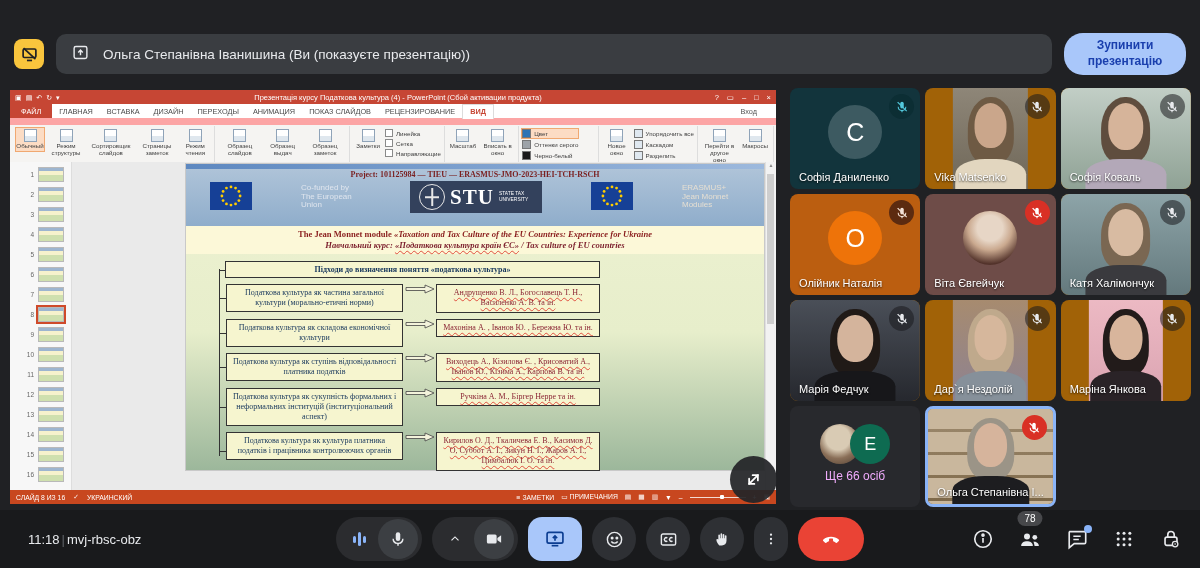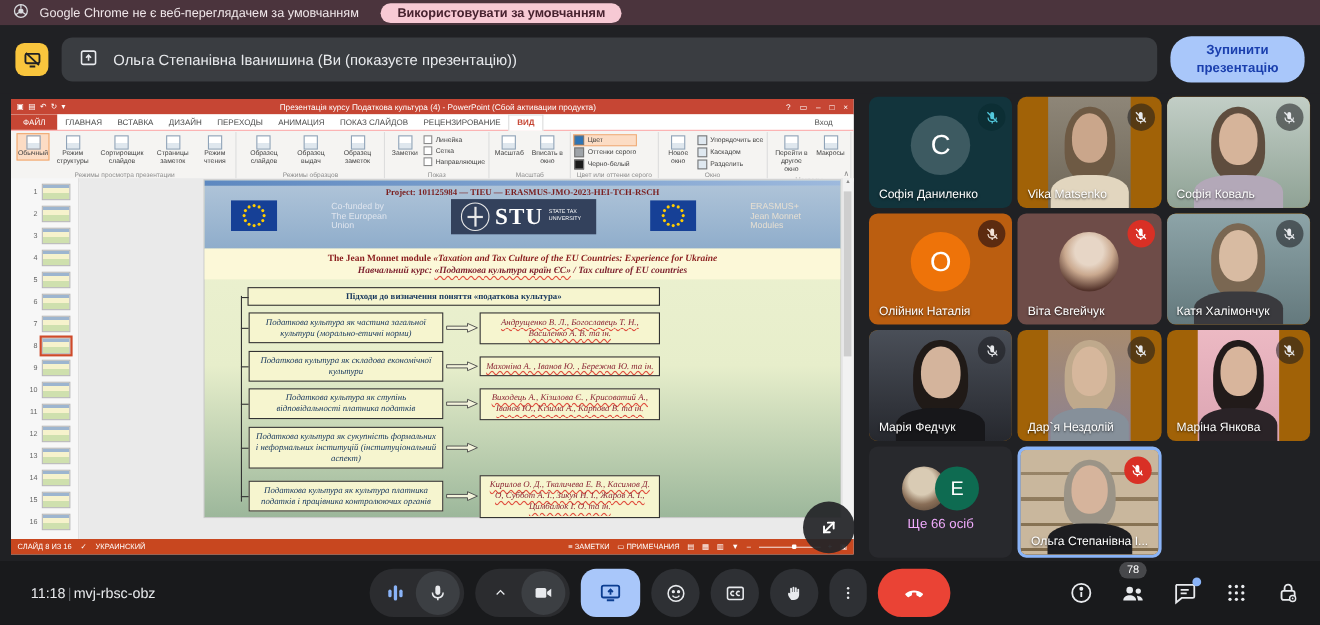--- a/index.html
+++ b/index.html
@@ -20,21 +20,21 @@
   .stop-btn{width:122px;background:#a9c7fa;color:#1a3fae;border:none;border-radius:19px;
             font-size:12px;font-weight:600;line-height:1.3;padding:5px 8px;font-family:inherit;}
   
   #ppt{position:absolute;left:10px;top:90px;width:766px;height:414px;background:#fff;font-size:8px;}
   .ppt-title{height:14px;background:#c64634;color:#fff;font-size:7.5px;display:flex;align-items:center;padding:0 5px;}
   .qat{display:flex;gap:4px;align-items:center;width:80px;}
   .qat span{font-size:7px;line-height:1;}
   .ppt-title .t{flex:1;text-align:center;white-space:nowrap;overflow:hidden;}
   .winctl{width:70px;display:flex;justify-content:flex-end;gap:8px;font-size:7.5px;}
   .ppt-tabs{height:14px;background:#fff;display:flex;align-items:center;font-size:7.3px;color:#4a4a4a;
-            border-bottom:1px solid #fca5a5;text-align:center;}
+            border-bottom:7px solid #fca5a5;text-align:center;}
   .tab{padding:0 7px;height:100%;display:flex;align-items:center;}
   .tab.file{background:#c64634;color:#fff;padding:0 11px;}
   .tab.active{color:#c64634;font-weight:bold;border:1px solid #dcdcdc;border-bottom:none;background:#fff;}
   .tabs-right{margin-left:auto;display:flex;align-items:center;gap:5px;padding-right:19px;color:#555;}
   
   .ribbon{height:44px;background:#f5f4f2;border-bottom:1px solid #d2d2d2;display:flex;
           padding:1px 2px 0;overflow:hidden;position:relative;}
   .rgroup{display:flex;flex-direction:column;border-right:1px solid #ddd;padding:1px 3px 0;}
   .ritems{flex:1;display:flex;align-items:flex-start;gap:2px;}
   .rlabel{font-size:6px;color:#8e8e8e;text-align:center;white-space:nowrap;padding:1px 2px 1px;}
@@ -82,21 +82,21 @@
   .sl-t1{font-size:8.6px;color:#8a1d1d;font-weight:bold;}
   .sl-t1 i{font-style:italic;}
   .sl-t2{font-size:8.6px;color:#7c1f2d;font-weight:bold;font-style:italic;margin-top:1px;}
   .wavy{text-decoration:underline;text-decoration-style:wavy;text-decoration-color:#e05040;
         text-decoration-thickness:1px;text-underline-offset:1.5px;}
   .fc{position:relative;padding-top:7px;}
   .fc:after{content:"";position:absolute;left:33px;top:15px;bottom:15px;width:1px;background:#333;}
   .fc-header{position:relative;margin-left:39px;width:375px;box-sizing:border-box;border:1px solid #333;
              background:#f6f5cf;font-size:8px;font-weight:bold;color:#16365c;text-align:center;padding:3px 2px;}
   .fc-header:before{content:"";position:absolute;left:-6px;top:50%;width:6px;height:1px;background:#333;}
-  .fc-row{display:flex;align-items:center;margin:6px 10px 0 40px;position:relative;font-style:italic;}
+  .fc-row{display:flex;align-items:flex-start;margin:6px 10px 0 40px;position:relative;}
   .fc-row:before{content:"";position:absolute;left:-7px;top:50%;width:7px;height:1px;background:#333;}
   .fc-left{width:177px;box-sizing:border-box;border:1px solid #333;background:#f6f5cf;font-size:8px;
            color:#16365c;text-align:center;padding:3px 4px;line-height:1.25;}
   .fc-arrow{width:33px;display:flex;justify-content:center;flex:0 0 auto;}
   .fc-right{width:164px;box-sizing:border-box;border:1px solid #333;background:#f6f5cf;font-size:8px;
             color:#8a2433;text-align:center;padding:3px 4px;line-height:1.3;}
   
   .ppt-status{position:absolute;bottom:0;left:0;right:0;height:14px;background:#c8471f;color:#fff;
               display:flex;align-items:center;font-size:6.8px;padding:0 6px;gap:8px;}
   .ppt-status .right{margin-left:auto;display:flex;align-items:center;gap:7px;}
@@ -153,31 +153,20 @@
            font-size:10px;border-radius:9px;padding:1px 7px;line-height:1.3;}
   .bluedot{position:absolute;top:-1px;right:-2px;width:8px;height:8px;border-radius:50%;background:#8ab4f8;}
   .eq{display:flex;align-items:center;gap:2px;height:16px;}
   .eq i{width:3px;border-radius:2px;background:#8ab4f8;display:block;}
 </style>
 </head>
 <body>
 
 <div id="page">
 
-  <div id="notif">
-    <span>
-      <svg width="14" height="14" viewBox="0 0 24 24">
-          <circle cx="12" cy="12" r="10" fill="none" stroke="#dadce0" stroke-width="2"></circle>
-          <circle cx="12" cy="12" r="4" fill="#dadce0"></circle>
-          <path d="M12 2 L12 8 M4 18 L8.8 14.5 M20 18 L15.2 14.5" stroke="#dadce0" stroke-width="2" fill="none"></path>
-        </svg>
-    </span>
-    <span>Google Chrome не є веб-переглядачем за умовчанням</span>
-    <button class="notif-btn">Використовувати за умовчанням</button>
-  </div>
 
   <div id="infobar">
     <div class="yellow-badge">
       <svg width="17" height="17" viewBox="0 0 20 20">
           <rect x="2.5" y="3.5" width="15" height="10" rx="1.5" fill="none" stroke="#202124" stroke-width="2"></rect>
           <path d="M7 17 h6" stroke="#202124" stroke-width="2"></path>
           <line x1="3" y1="2.5" x2="17" y2="15.5" stroke="#202124" stroke-width="2"></line>
         </svg>
     </div>
     <div class="presenter-pill">
@@ -509,20 +498,21 @@
                 </div>
                 <div class="fc-right"><span class="wavy">Виходець А., Кізилова Є. , Крисоватий А., Іванов Ю., Кізима А., Карпова В. та ін.</span></div>
               </div>
               <div class="fc-row">
                 <div class="fc-left">Податкова культура як сукупність формальних і неформальних інституцій (інституціональний аспект)</div>
                 <div class="fc-arrow">
                   <svg width="30" height="10" viewBox="0 0 30 10">
                     <path d="M1 3.5h19V1l9 4-9 4V6.5H1z" fill="#f3f3db" stroke="#444" stroke-width="0.8"></path>
                   </svg>
                 </div>
+                <div class="fc-right"><span class="wavy">Ручкіна А. М., Біргер Нерре та ін.</span></div>
               </div>
               <div class="fc-row">
                 <div class="fc-left">Податкова культура як культура платника податків і працівника контролюючих органів</div>
                 <div class="fc-arrow">
                   <svg width="30" height="10" viewBox="0 0 30 10">
                     <path d="M1 3.5h19V1l9 4-9 4V6.5H1z" fill="#f3f3db" stroke="#444" stroke-width="0.8"></path>
                   </svg>
                 </div>
                 <div class="fc-right"><span class="wavy">Кирилов О. Д., Ткаличева Е. В., Касимов Д. О, Суббот А. І., Зикун Н. І., Жаров А. І., Цимбалюк І. О. та ін.</span></div>
               </div>

